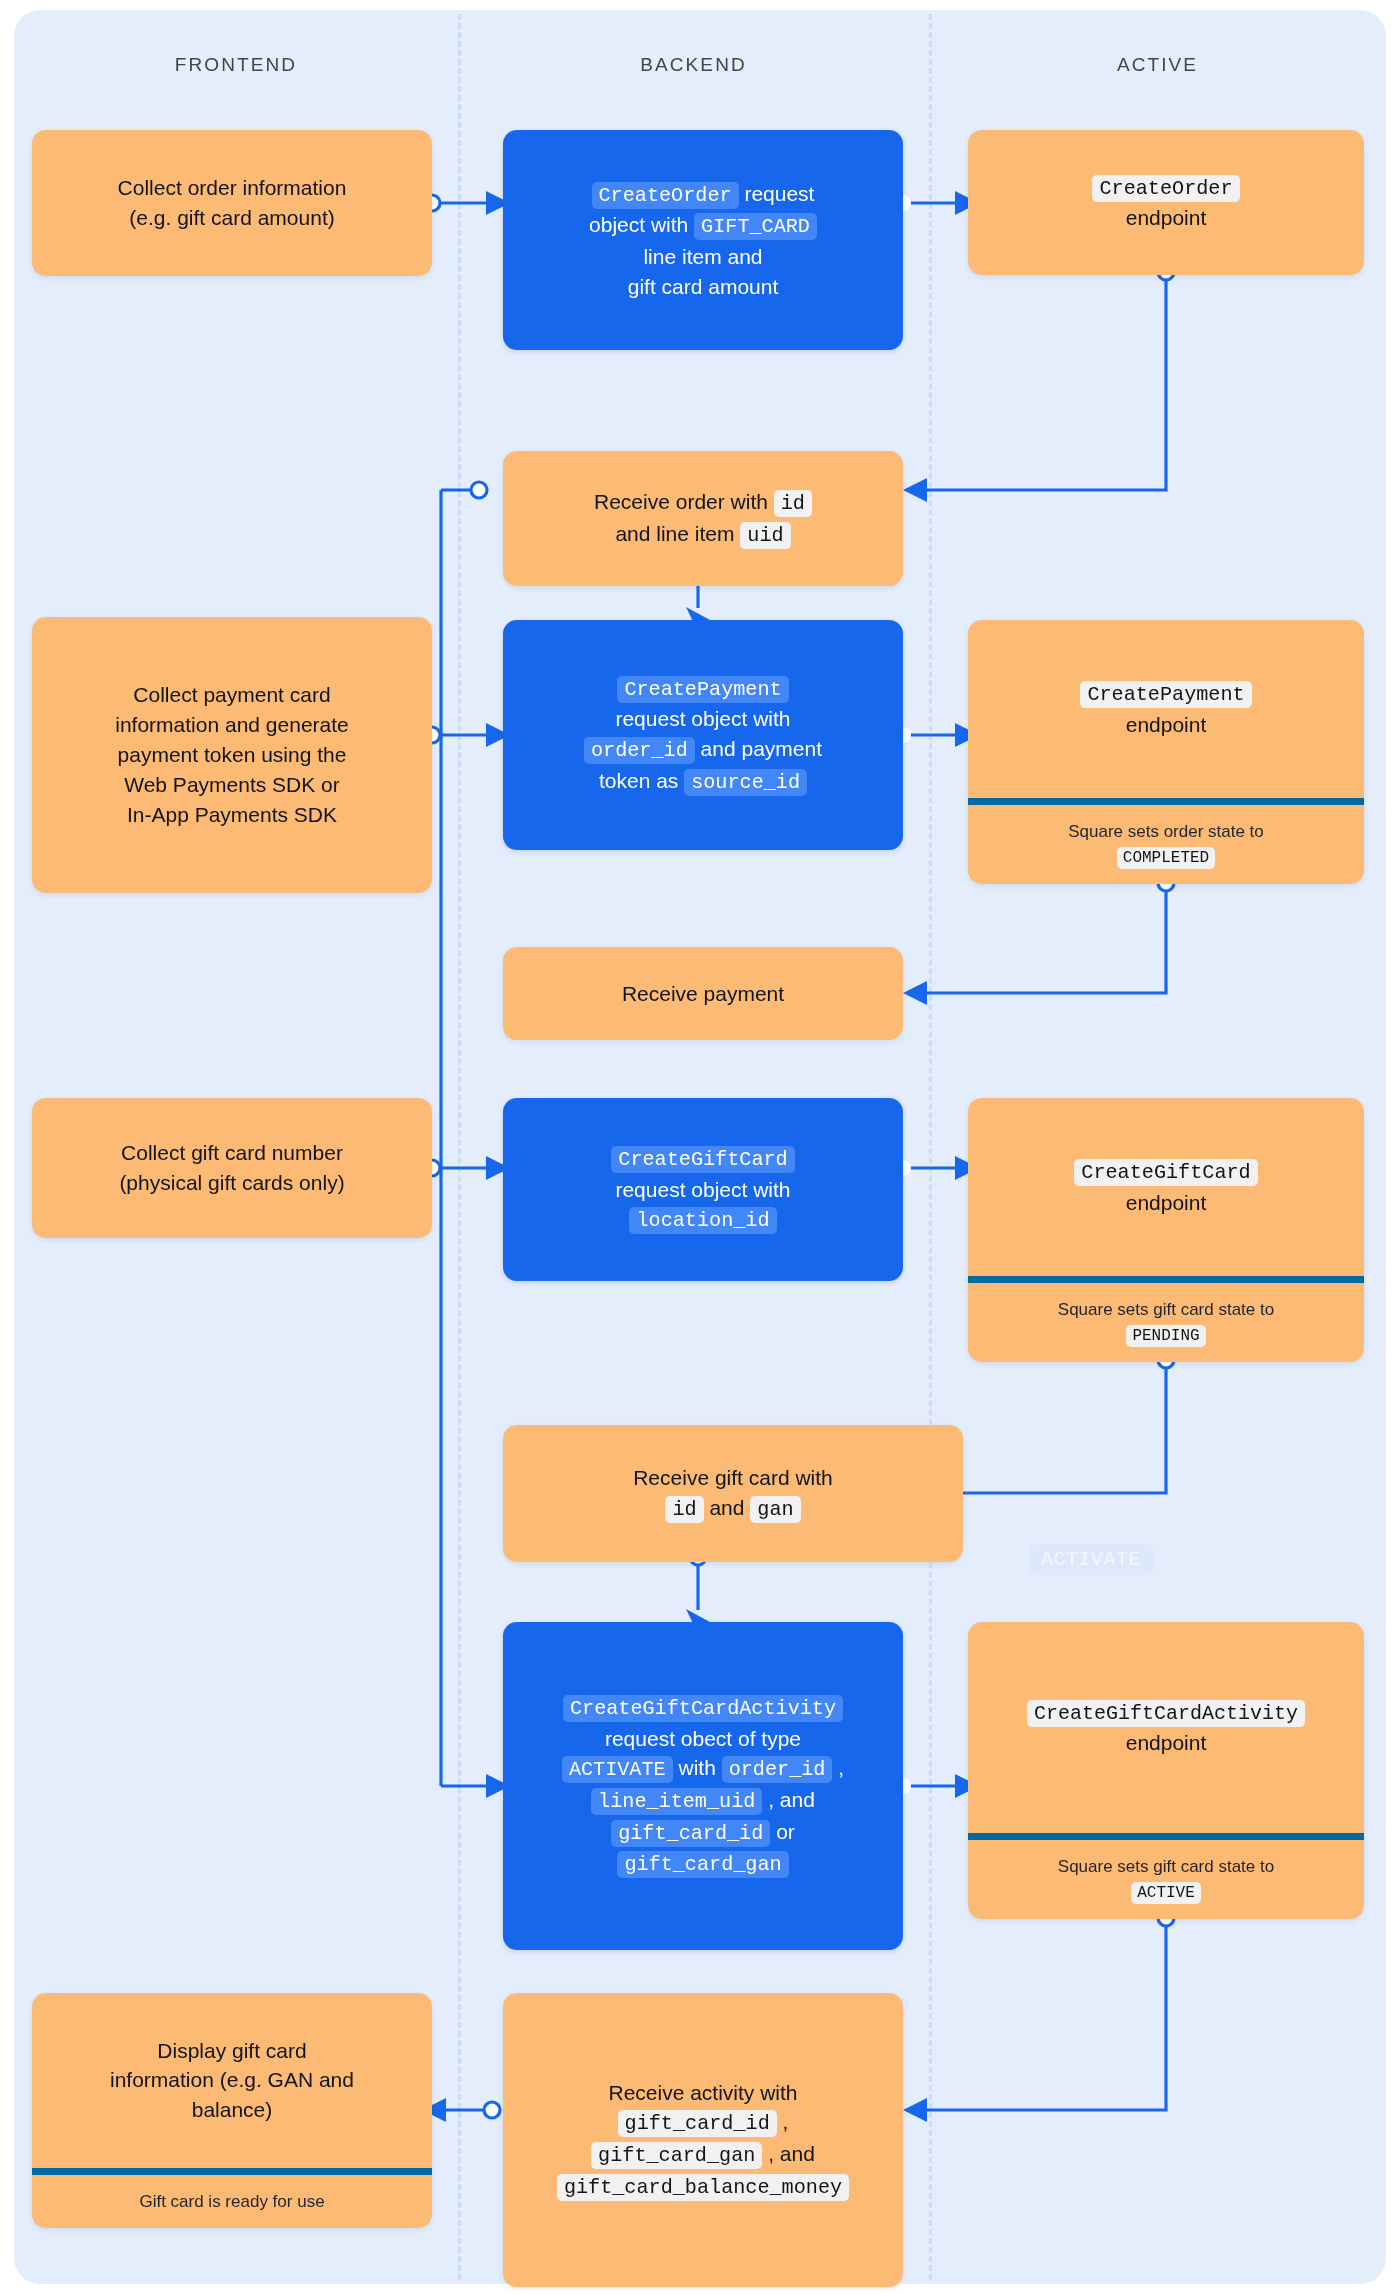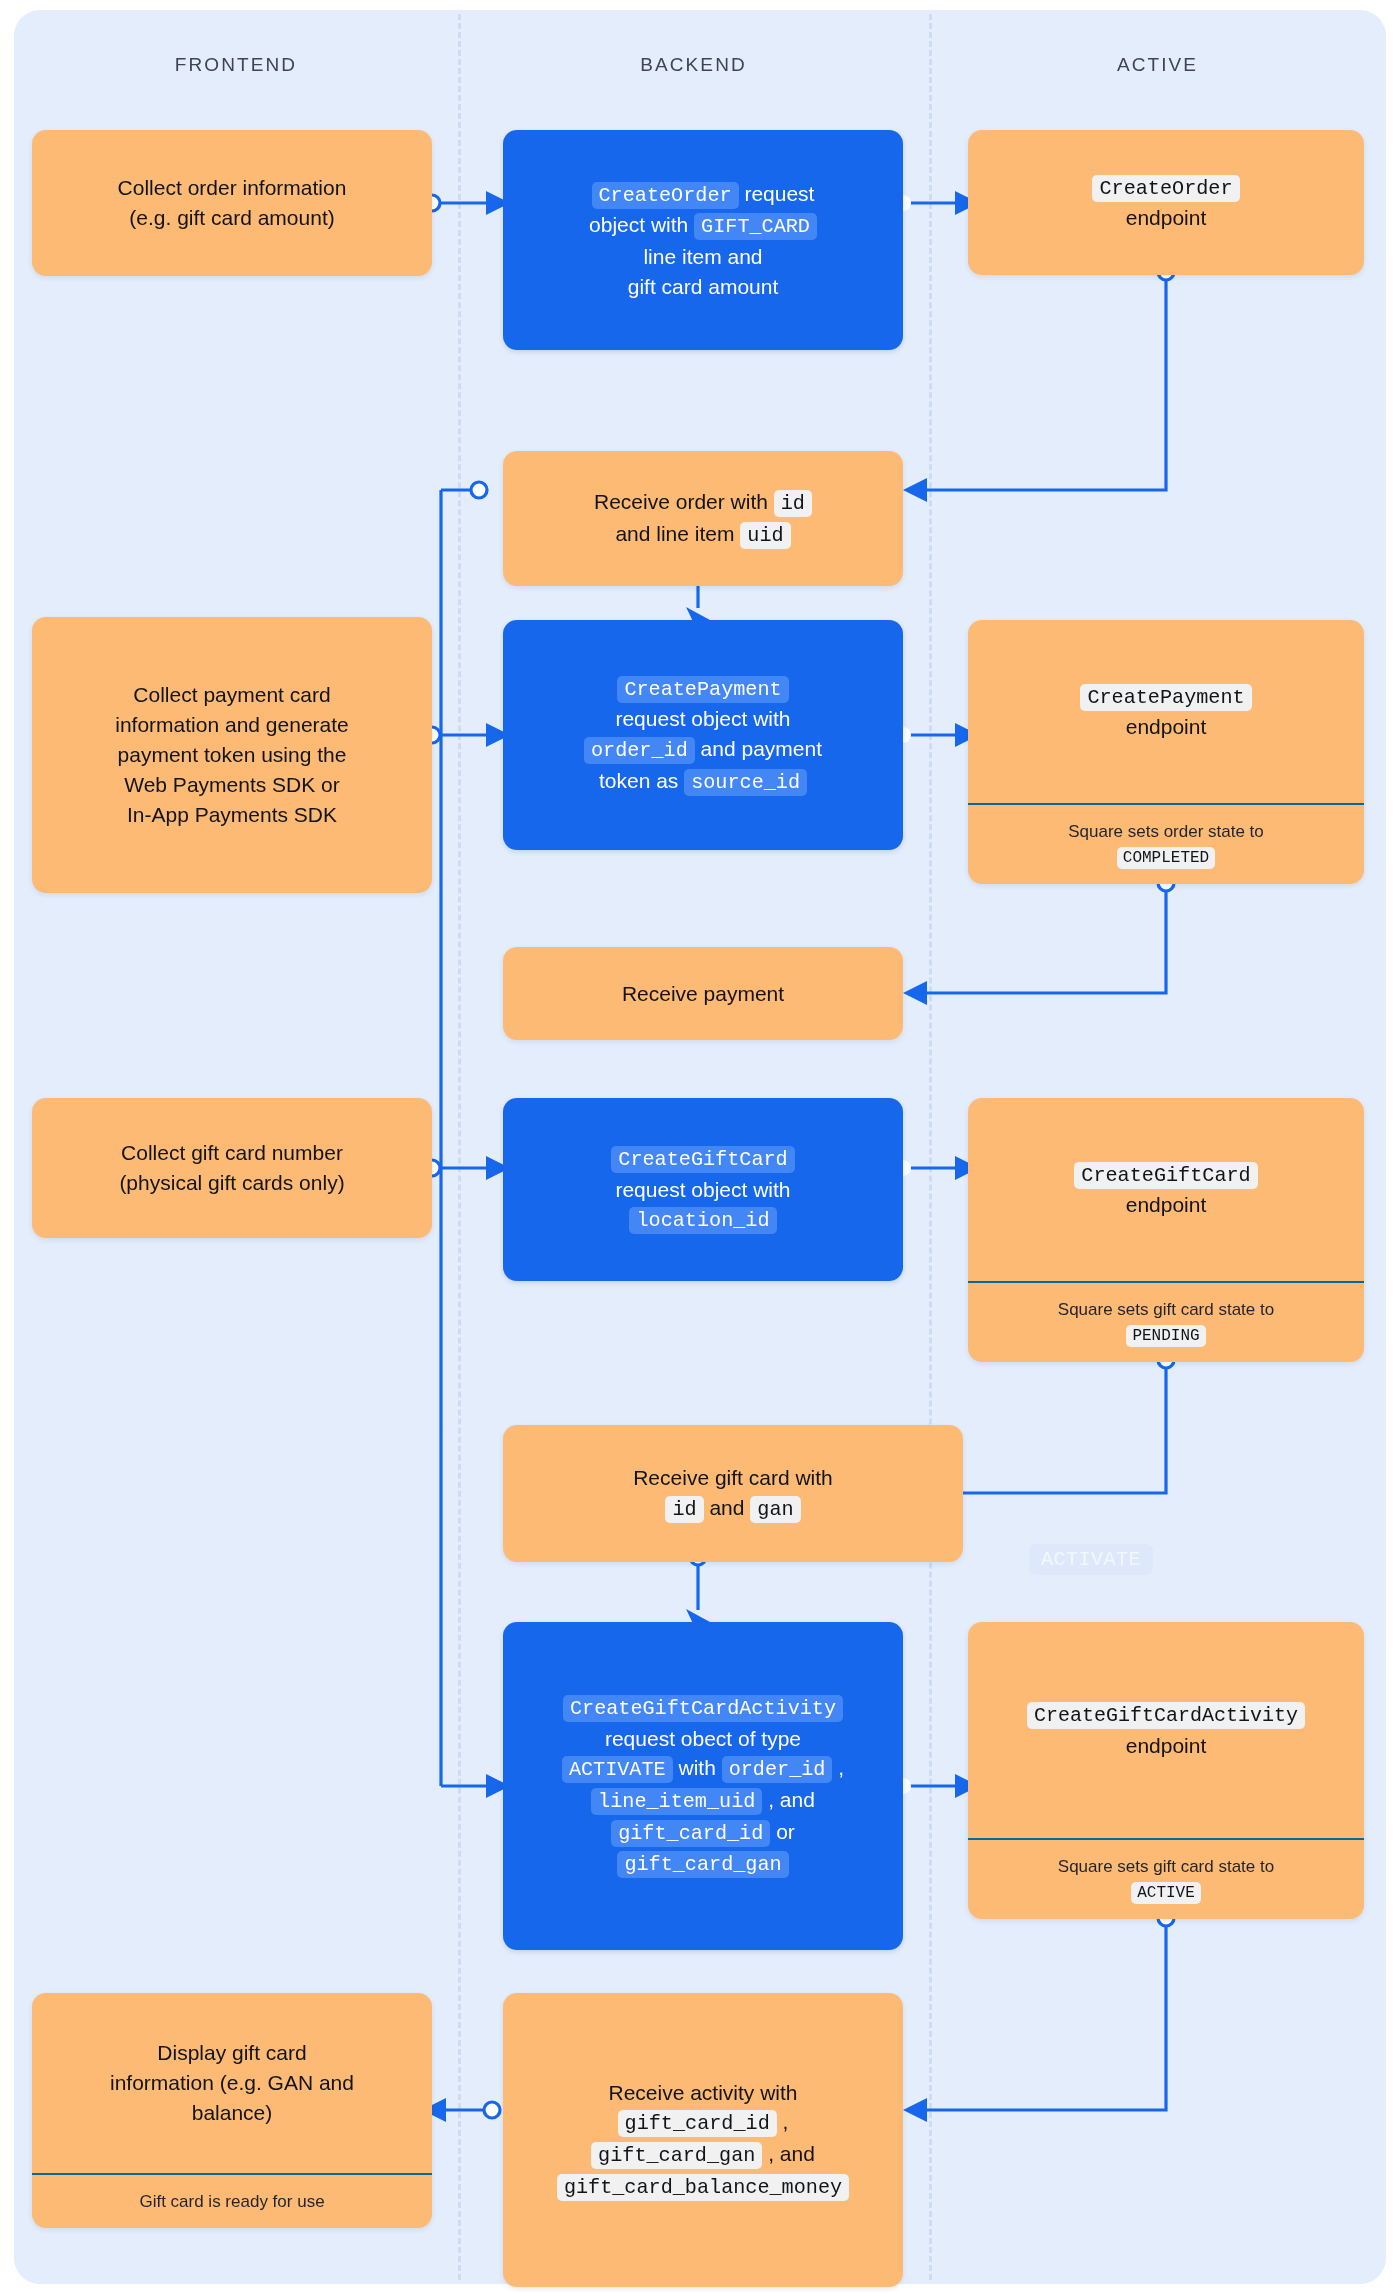--- a/index.html
+++ b/index.html
@@ -58,21 +58,21 @@
   .node .body {
     padding: 14px 18px;
     text-align: center;
     line-height: 1.42;
     font-size: 21px;
     color: #111418;
     font-weight: 400;
   }
   .node.blue .body { color: #ffffff; }
   .node .footer {
-    border-top: 2px solid #0369a1;
+    border-top: 7px solid #0369a1;
     padding: 14px 16px 14px;
     text-align: center;
     font-size: 17px;
     line-height: 1.5;
     color: #1f242c;
   }
   
   code {
     font-family: "Liberation Mono", monospace;
     background: #f1f1f1;

